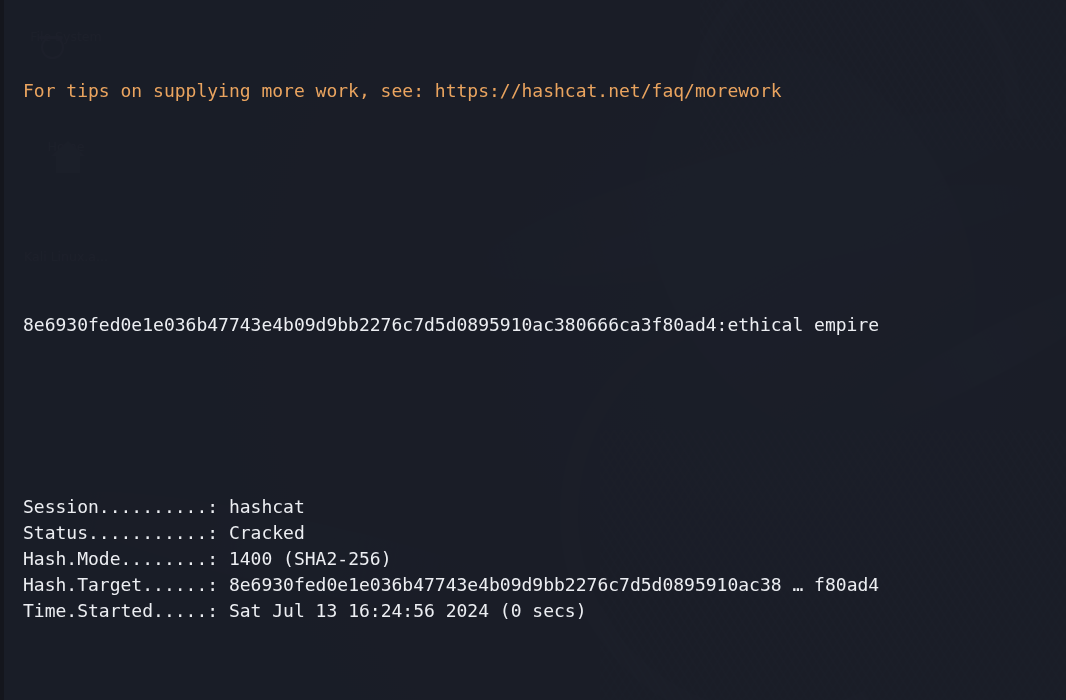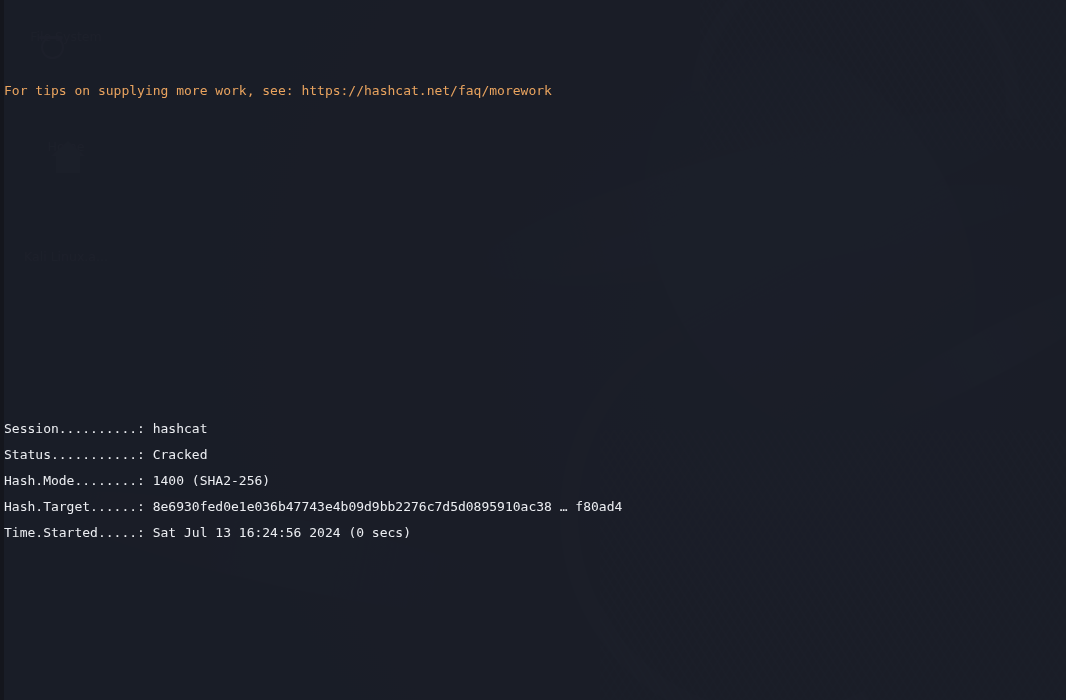--- a/index.html
+++ b/index.html
@@ -79,23 +79,23 @@
   }
   .di-doc{
     width:32px;height:40px;margin:0 auto 6px auto;
     background:#2a2f3c;border-radius:2px;
   }
 
   
   #terminal {
     position:absolute; inset:0;
     background:rgba(26,29,39,0.90);
-    padding:0 0 0 4px;
+    padding:0 0 0 23px;
     font-family:"DejaVu Sans Mono","Liberation Mono",monospace;
-    font-size:13px;
+    font-size:18px;
     line-height:26px;
     letter-spacing:0px;
     color:#e8eaee;
     white-space:pre;
     overflow:hidden;
   }
   #terminal::before{
     content:"";
     position:absolute; left:0; top:0; bottom:0; width:4px;
     background:#14161d;
@@ -132,20 +132,21 @@
     <span class="di-doc"></span>
     <span>Kali Linux.a...</span>
   </div>
 </div>
 
 <div id="terminal">
 
   <div class="line orange">For tips on supplying more work, see: https://hashcat.net/faq/morework</div>
   <div class="blank"></div>
   <div class="blank"></div>
+  <div class="line white">8e6930fed0e1e036b47743e4b09d9bb2276c7d5d0895910ac380666ca3f80ad4:ethical empire</div>
   <div class="blank"></div>
 
   <div id="status-block"><div class="line white"><span>Session..........:</span> <span>hashcat</span></div><div class="line white"><span>Status...........:</span> <span>Cracked</span></div><div class="line white"><span>Hash.Mode........:</span> <span>1400 (SHA2-256)</span></div><div class="line white"><span>Hash.Target......:</span> <span>8e6930fed0e1e036b47743e4b09d9bb2276c7d5d0895910ac38 … f80ad4</span></div><div class="line white"><span>Time.Started.....:</span> <span>Sat Jul 13 16:24:56 2024 (0 secs)</span></div></div>
 
   
   
   
 </div>
 
 </body></html>

